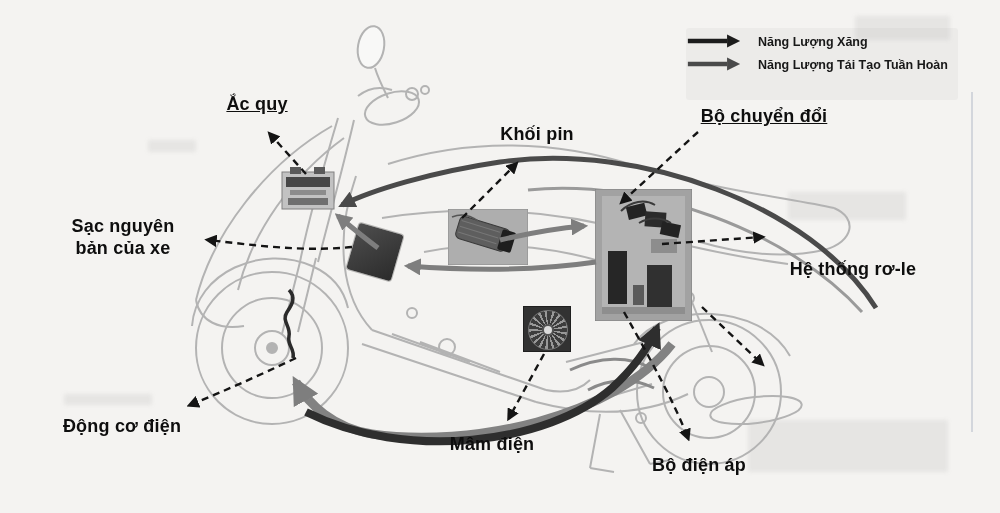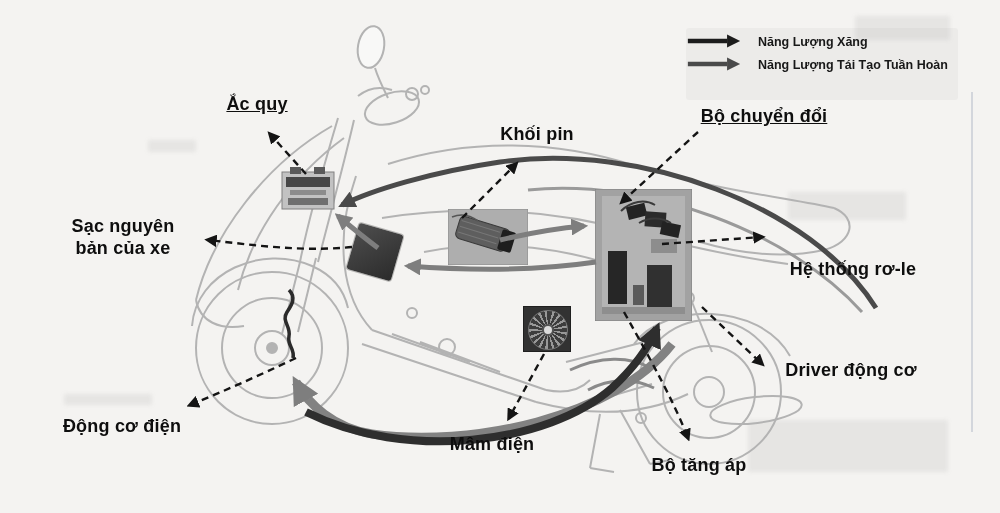--- a/index.html
+++ b/index.html
@@ -174,22 +174,21 @@
     </g>
   </svg>
 
   <div class="callout" style="left:218px;top:94px;width:78px;text-decoration:underline;">Ắc quy</div>
   <div class="callout" style="left:491px;top:124px;width:92px;">Khối pin</div>
   <div class="callout" style="left:686px;top:106px;width:156px;text-decoration:underline;">Bộ chuyển đổi</div>
   <div class="callout" style="left:773px;top:234px;width:160px;margin-top:25px;">Hệ thống rơ-le</div>
   <div class="callout" style="left:50px;top:416px;width:144px;">Động cơ điện</div>
   <div class="callout" style="left:62px;top:216px;width:122px;">Sạc nguyên bản của xe</div>
   <div class="callout" style="left:440px;top:434px;width:104px;">Mâm điện</div>
-  <div class="callout" style="left:640px;top:455px;width:118px;">Bộ tăng áp</div>
-  <div class="callout" style="left:773px;top:360px;width:156px;">Driver động cơ</div>
+  <div class="callout" style="left:640px;top:455px;width:118px;">Bộ điện áp</div>
 
   <div class="legend">
     <div class="legend-bg"></div>
     <div class="legend-row">
       <svg width="56" height="16" viewBox="0 0 60 16">
         <line x1="2" y1="8" x2="44" y2="8" stroke-width="5" stroke="#1c1c1c"></line>
         <polygon points="44,1 58,8 44,15" fill="#1c1c1c"></polygon>
       </svg>
       <span class="legend-label">Năng Lượng Xăng</span>
     </div>

